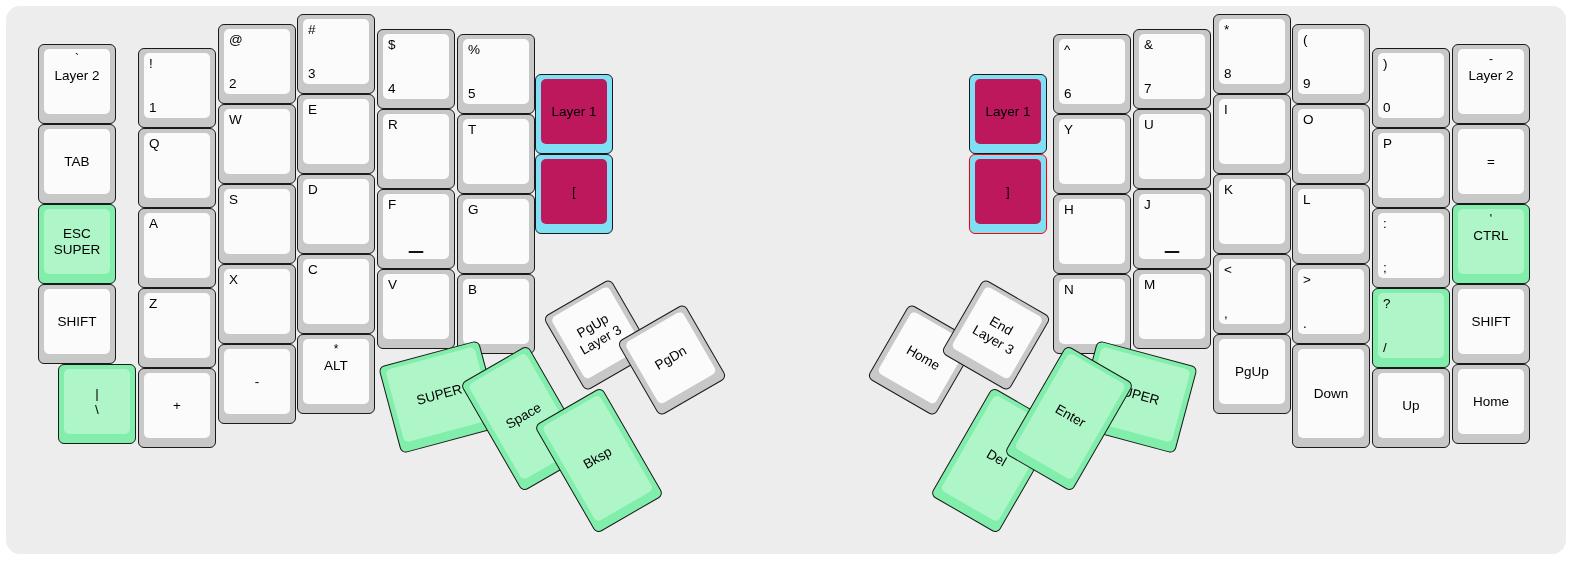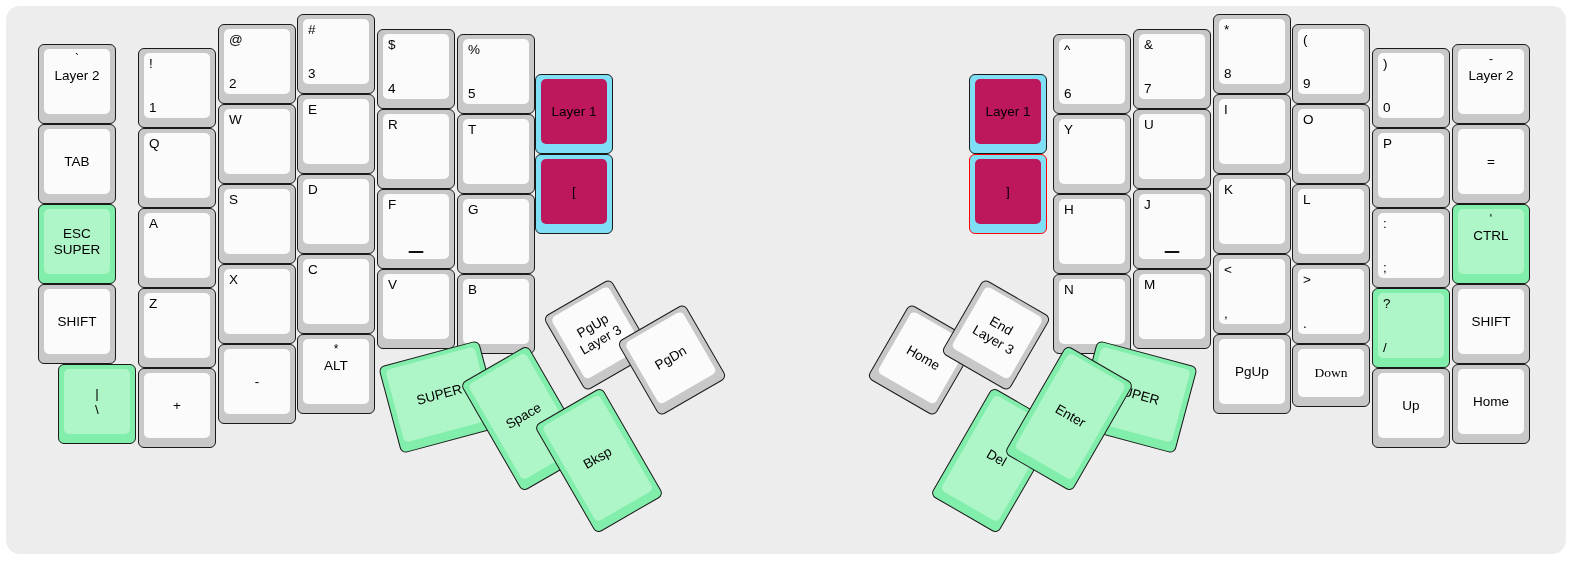--- a/index.html
+++ b/index.html
@@ -347,21 +347,21 @@
         </div>
       </div>
       <div class="key" style="left: 1292px; top: 264px; width: 78px; height: 80px;">
         <div class="cap">
           <div class="shiftrow">
             <div class="top">&gt;</div>
             <div class="bot">.</div>
           </div>
         </div>
       </div>
-      <div class="key" style="left: 1292px; top: 344px; width: 78px; height: 63px; font-family: Liberation Serif, serif;">
+      <div class="key" style="left: 1292px; top: 344px; width: 78px; height: 104px;">
         <div class="cap ctr">
           <div class="legend">Down</div>
         </div>
       </div>
       <div class="key" style="left: 1372px; top: 48px; width: 78px; height: 80px;">
         <div class="cap">
           <div class="shiftrow">
             <div class="top">)</div>
             <div class="bot">0</div>
           </div>

